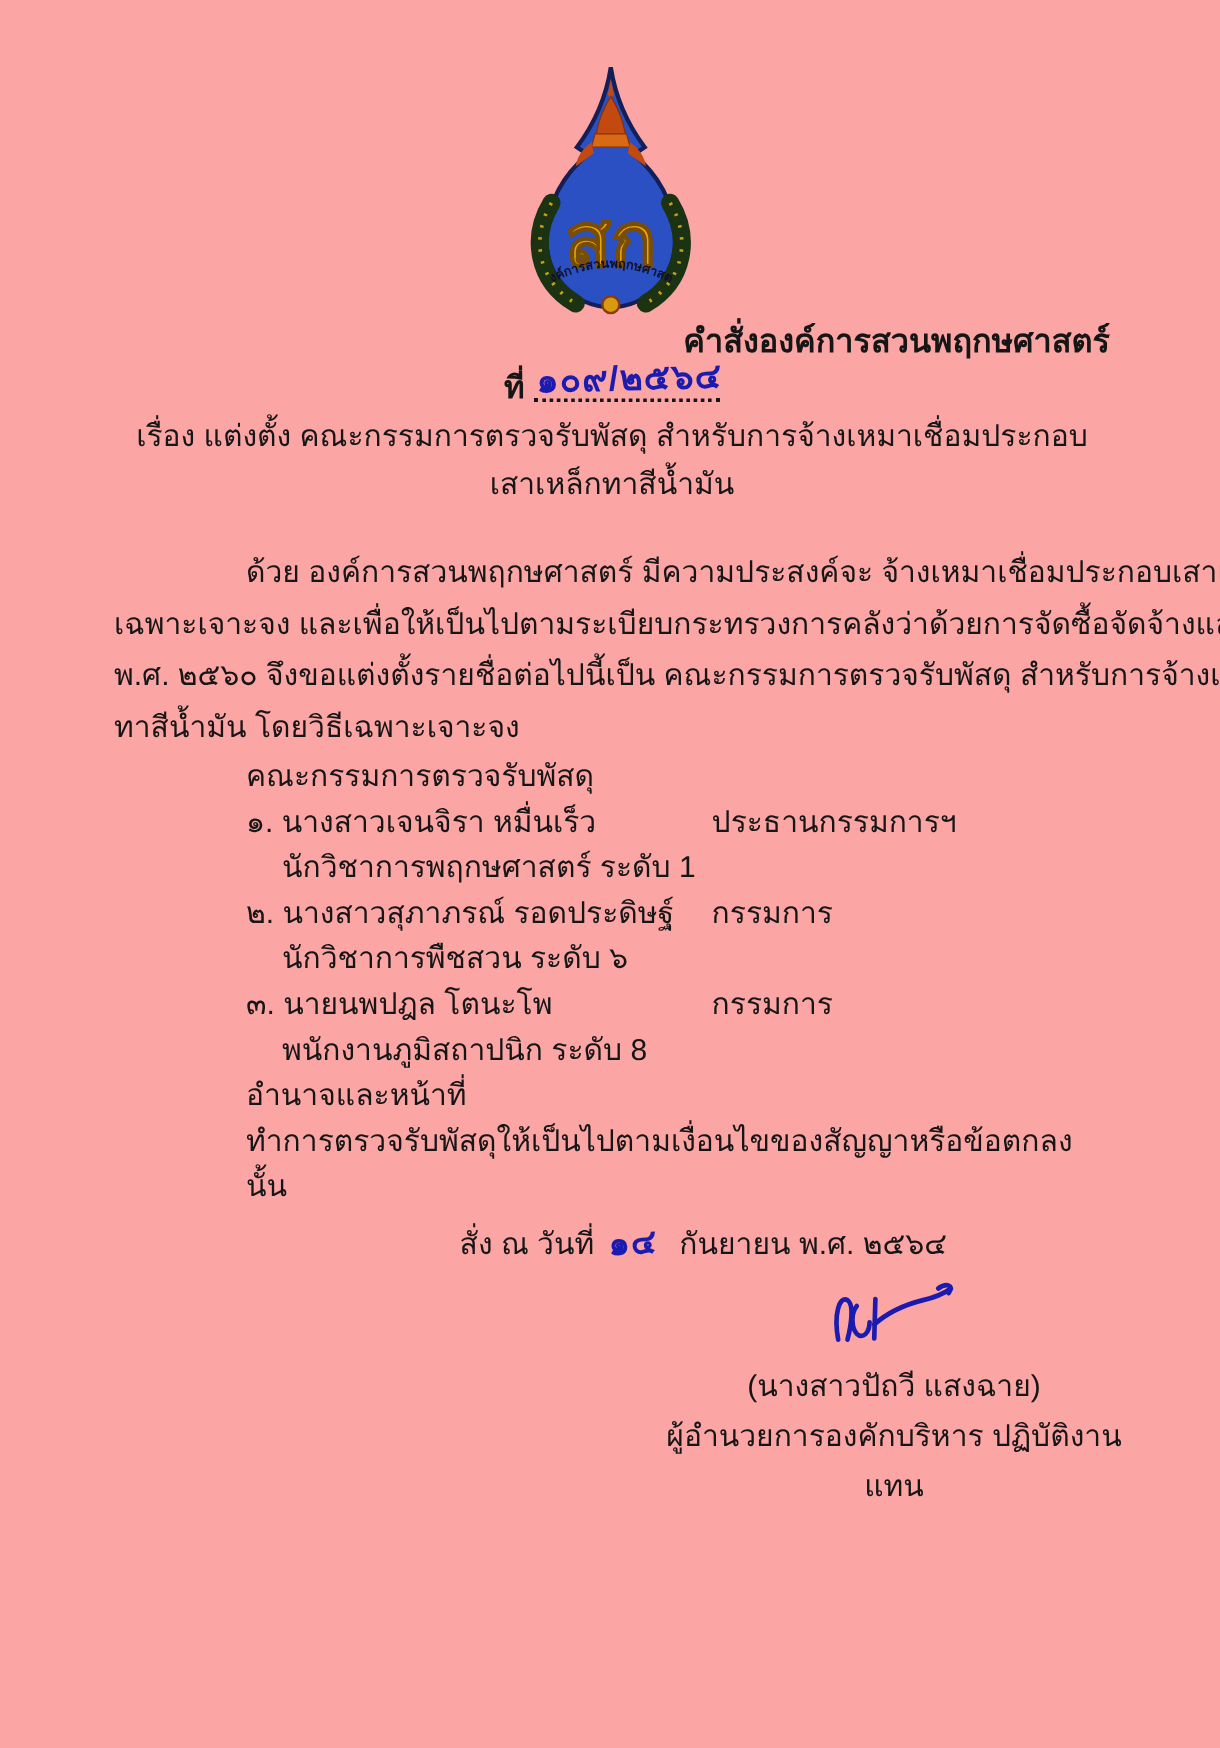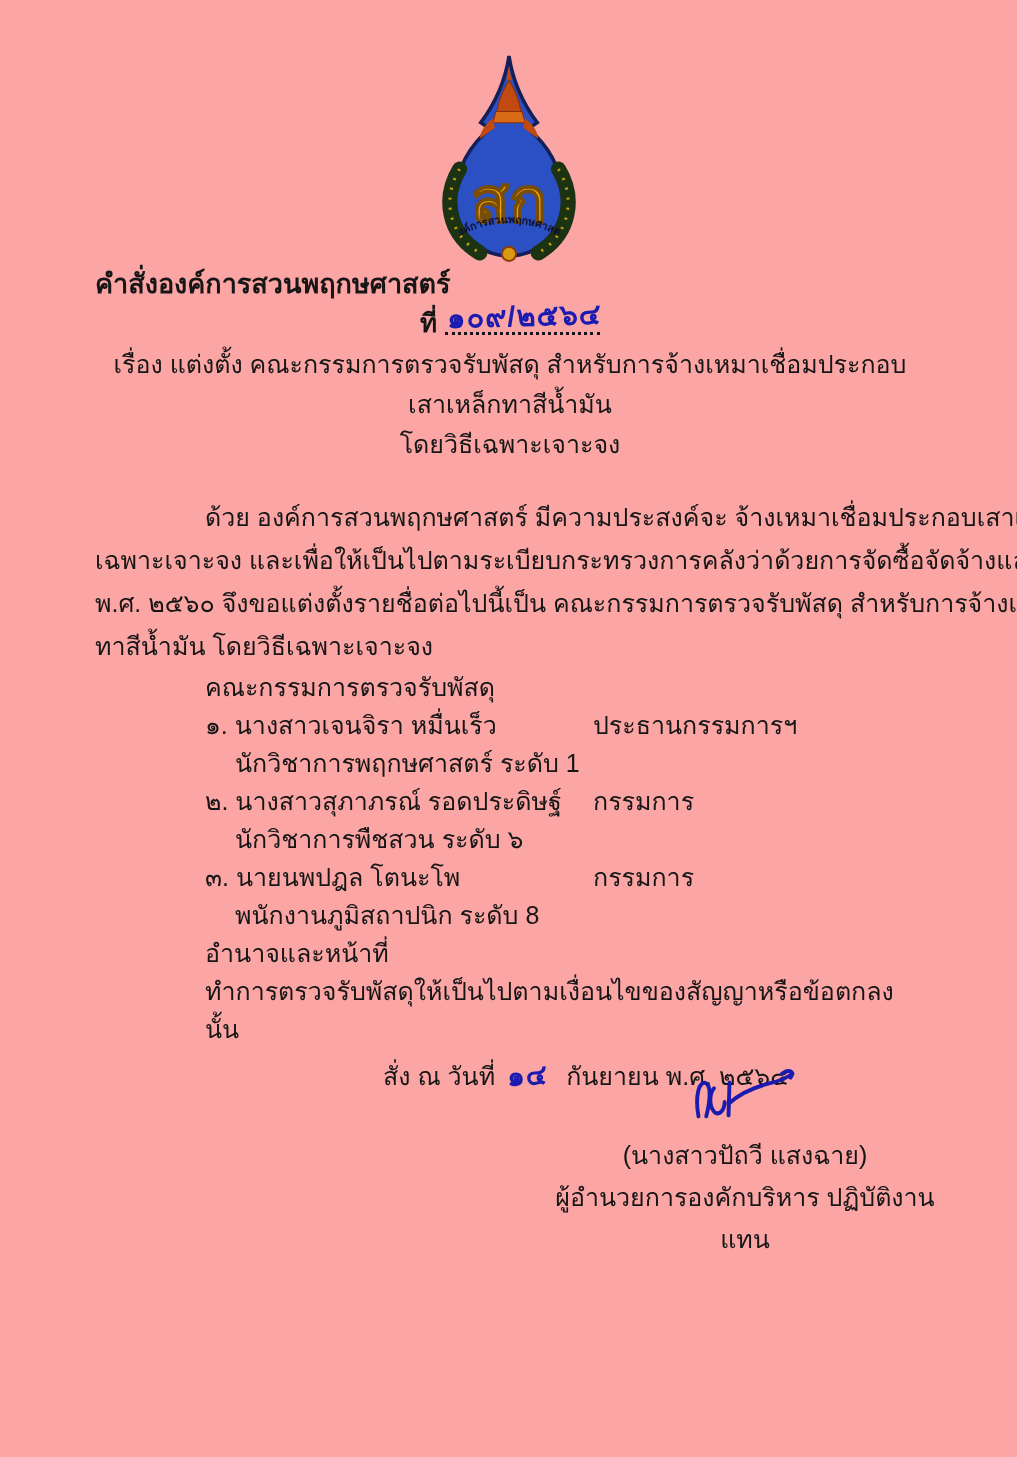--- a/index.html
+++ b/index.html
@@ -16,21 +16,21 @@
     position:absolute;
     top:52px;left:50%;
     transform:translateX(-50%);
   }
   .content{
     position:absolute;
     top:266px;left:95px;
     width:830px;
   }
   .doc-title{
-    text-align:left;
+    text-align:right;
     font-size:27px;font-weight:bold;
     line-height:36px;
   }
   .order-no-line{
     text-align:center;
     font-size:26px;font-weight:bold;
     line-height:42px;
     height:42px;
   }
   .no-line{
@@ -137,21 +137,20 @@
 
   <div class="content">
 
     <div class="doc-title">คำสั่งองค์การสวนพฤกษศาสตร์</div>
 
     <div class="order-no-line">
       <span>ที่</span><span class="no-line"><span class="dots"></span><span class="ink order-ink">๑๐๙/๒๕๖๔</span></span>
     </div>
 
     <div class="subject">เรื่อง แต่งตั้ง คณะกรรมการตรวจรับพัสดุ สำหรับการจ้างเหมาเชื่อมประกอบเสาเหล็กทาสีน้ำมัน</div>
-    <div class="subject">โดยวิธีเฉพาะเจาะจง</div>
 
     <div class="body-par">
       <div class="line first">ด้วย องค์การสวนพฤกษศาสตร์ มีความประสงค์จะ จ้างเหมาเชื่อมประกอบเสาเหล็กทาสีน้ำมัน โดยวิธี</div>
       <div class="line">เฉพาะเจาะจง  และเพื่อให้เป็นไปตามระเบียบกระทรวงการคลังว่าด้วยการจัดซื้อจัดจ้างและการบริหารพัสดุภาครัฐ</div>
       <div class="line">พ.ศ. ๒๕๖๐ จึงขอแต่งตั้งรายชื่อต่อไปนี้เป็น คณะกรรมการตรวจรับพัสดุ สำหรับการจ้างเหมาเชื่อมประกอบเสาเหล็ก</div>
       <div class="line">ทาสีน้ำมัน โดยวิธีเฉพาะเจาะจง</div>
     </div>
 
     <div class="committee">
       <div>คณะกรรมการตรวจรับพัสดุ</div>

